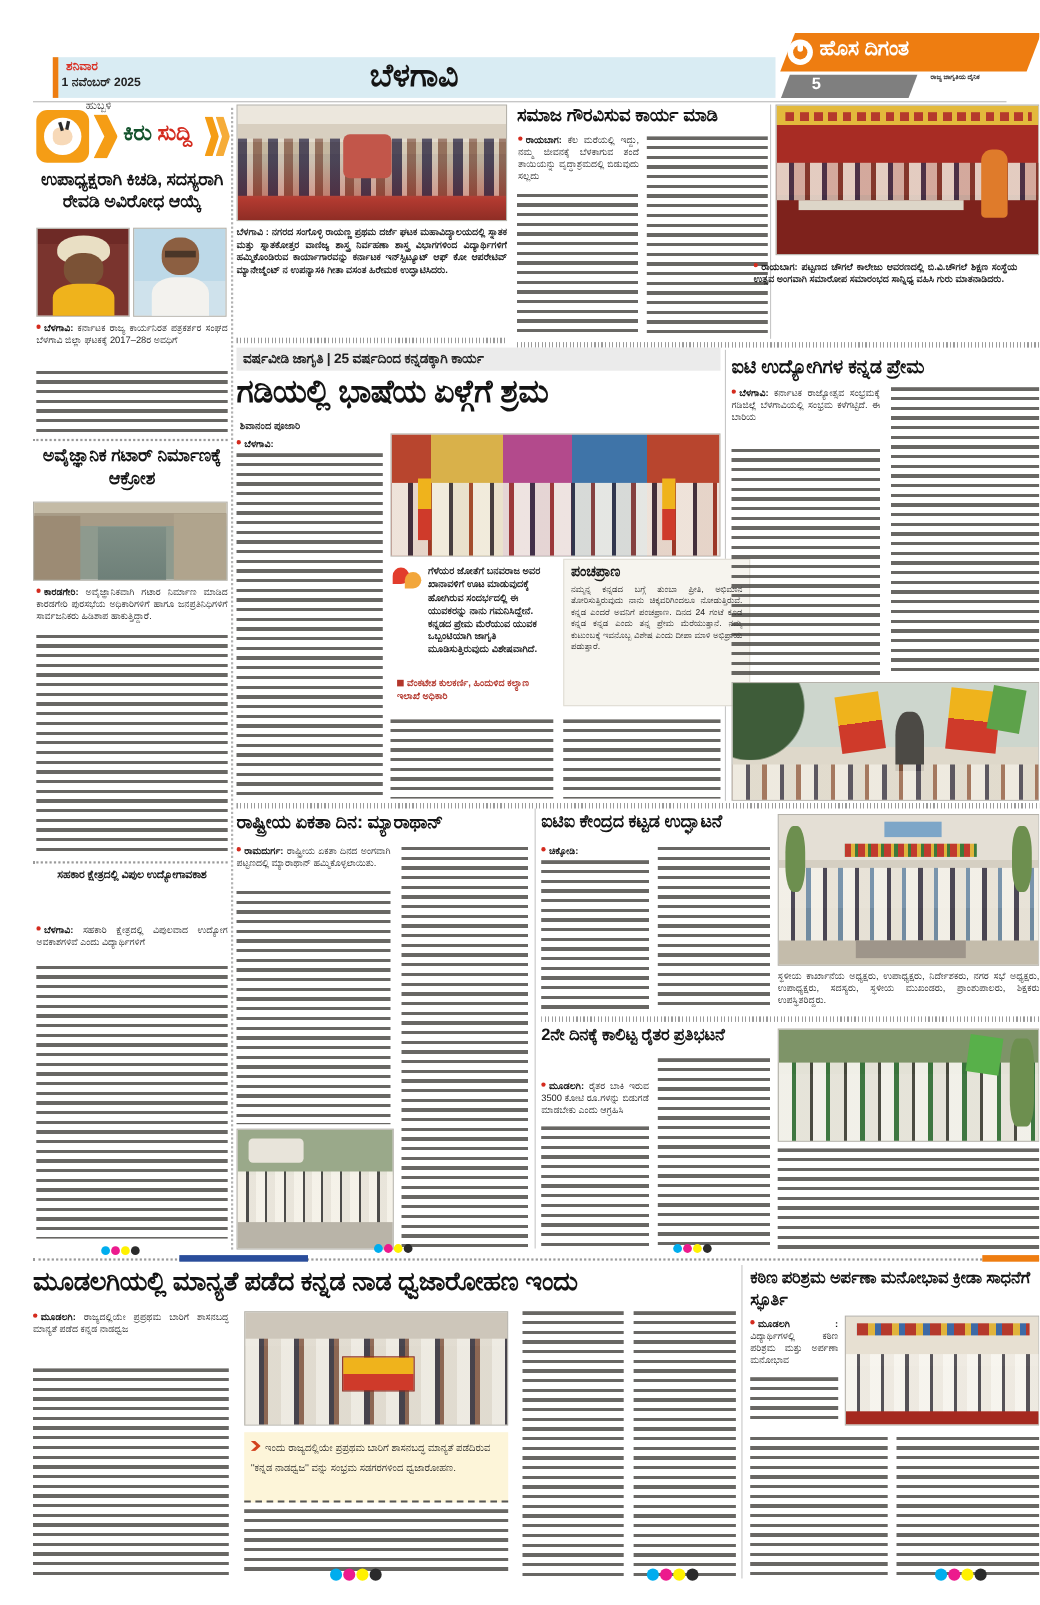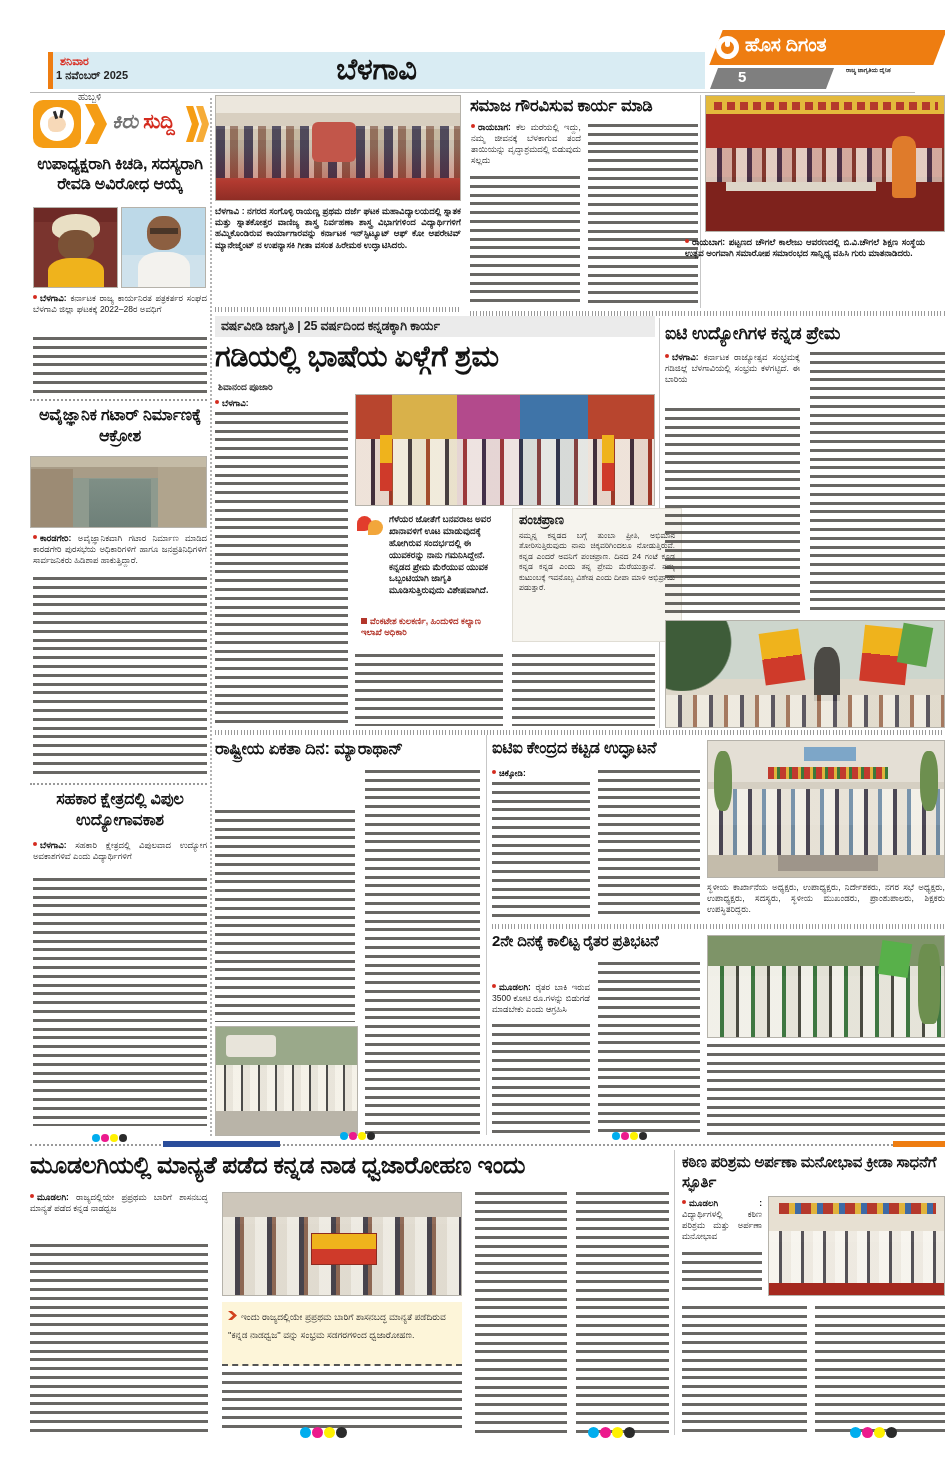--- a/index.html
+++ b/index.html
@@ -59,60 +59,60 @@
 
   <div class="abs" style="left:33px;top:100px;width:48px;height:48px;background:#f59d15;border-radius:10px;">
     <span style="position:absolute;left:7px;top:7px;width:34px;height:34px;border-radius:50%;background:#ffffff;display:block;">
       <span style="position:absolute;left:8px;top:9px;width:18px;height:16px;background:#f7d9b8;border-radius:40% 60% 55% 45%;display:block;"></span>
       <span style="position:absolute;left:14px;top:4px;width:3px;height:8px;background:#2b2b2b;display:block;transform:rotate(-18deg);"></span>
       <span style="position:absolute;left:20px;top:3px;width:3px;height:8px;background:#2b2b2b;display:block;transform:rotate(12deg);"></span>
     </span>
   </div>
   <div class="chev" style="left:85px;top:104px;width:22px;height:40px;"></div>
   <div class="abs hd" style="left:112px;top:110px;font-size:20px;">
-    <span style="color:#737373;font-style:italic;">ಕಿರು</span>
+    <span style="color:#14532d;">ಕಿರು</span>
     <span style="color:#d42b1e;">ಸುದ್ದಿ</span>
   </div>
   <div class="chev" style="left:186px;top:106px;width:13px;height:36px;"></div>
   <div class="chev" style="left:196px;top:106px;width:13px;height:36px;opacity:.85;"></div>
 
   <div class="abs hd ctr" style="left:33px;top:154px;width:174px;font-size:16px;line-height:1.25;">ಉಪಾಧ್ಯಕ್ಷರಾಗಿ ಕಿಚಡಿ, ಸದಸ್ಯರಾಗಿ ರೇವಡಿ ಅವಿರೋಧ ಆಯ್ಕೆ</div>
 
   <div class="ph" style="left:33px;top:207px;width:85px;height:81px;background:linear-gradient(180deg,#6e2a26 0 18%,#7a342e 18% 100%);">
     <span style="position:absolute;left:18px;top:6px;width:48px;height:26px;background:#e9dfc4;border-radius:50% 50% 40% 40%;display:block;"></span>
     <span style="position:absolute;left:24px;top:22px;width:36px;height:30px;background:#7b5236;border-radius:45%;display:block;"></span>
     <span style="position:absolute;left:14px;top:50px;width:56px;height:31px;background:#efb31c;display:block;border-radius:40% 40% 0 0;"></span>
   </div>
   <div class="ph" style="left:121px;top:207px;width:85px;height:81px;background:linear-gradient(180deg,#bdd9e8 0 60%,#cfe2ec 60% 100%);">
     <span style="position:absolute;left:25px;top:8px;width:34px;height:34px;background:#8c5f41;border-radius:45%;display:block;"></span>
     <span style="position:absolute;left:28px;top:20px;width:28px;height:6px;background:rgba(20,20,20,.55);display:block;"></span>
     <span style="position:absolute;left:16px;top:44px;width:52px;height:37px;background:#f3f2ee;display:block;border-radius:40% 40% 0 0;"></span>
   </div>
 
   <div class="abs lede" style="left:33px;top:293px;width:174px;height:42px;">
     <span class="dl">ಬೆಳಗಾವಿ:</span>
-    <span>ಕರ್ನಾಟಕ ರಾಜ್ಯ ಕಾರ್ಯನಿರತ ಪತ್ರಕರ್ತರ ಸಂಘದ ಬೆಳಗಾವಿ ಜಿಲ್ಲಾ ಘಟಕಕ್ಕೆ 2022–28ರ ಅವಧಿಗೆ</span>
+    <span>ಕರ್ನಾಟಕ ರಾಜ್ಯ ಕಾರ್ಯನಿರತ ಪತ್ರಕರ್ತರ ಸಂಘದ ಬೆಳಗಾವಿ ಜಿಲ್ಲಾ ಘಟಕಕ್ಕೆ 2017–28ರ ಅವಧಿಗೆ</span>
   </div>
   <div class="abs fk" style="left:33px;top:337px;width:174px;height:58px;"></div>
 
   <div class="dotl" style="left:30px;top:399px;width:177px;"></div>
   <div class="abs hd ctr" style="left:33px;top:405px;width:174px;font-size:16px;line-height:1.3;">ಅವೈಜ್ಞಾನಿಕ ಗಟಾರ್ ನಿರ್ಮಾಣಕ್ಕೆ ಆಕ್ರೋಶ</div>
   <div class="ph" style="left:30px;top:456px;width:177px;height:72px;background:linear-gradient(180deg,#c4bba6 0 14%,#a89c87 14% 30%,#8e9a8e 30% 100%);">
     <span style="position:absolute;left:0;top:12px;width:42px;height:60px;background:#9c8b74;display:block;"></span>
     <span style="position:absolute;right:0;top:10px;width:48px;height:62px;background:#b0a48d;display:block;"></span>
     <span style="position:absolute;left:58px;top:22px;width:62px;height:50px;background:linear-gradient(180deg,#7f8f86,#6d7f78);display:block;"></span>
   </div>
   <div class="abs lede" style="left:33px;top:533px;width:174px;height:42px;">
     <span class="dl">ಕಾರಡಗೇರಿ:</span>
     <span>ಅವೈಜ್ಞಾನಿಕವಾಗಿ ಗಟಾರ ನಿರ್ಮಾಣ ಮಾಡಿದ ಕಾರಡಗೇರಿ ಪುರಸಭೆಯ ಅಧಿಕಾರಿಗಳಿಗೆ ಹಾಗೂ ಜನಪ್ರತಿನಿಧಿಗಳಿಗೆ ಸಾರ್ವಜನಿಕರು ಹಿಡಿಶಾಪ ಹಾಕುತ್ತಿದ್ದಾರೆ.</span>
   </div>
   <div class="abs fk" style="left:33px;top:577px;width:174px;height:200px;"></div>
 
   <div class="dotl" style="left:30px;top:783px;width:177px;"></div>
-  <div class="abs hd ctr" style="left:33px;top:789px;width:174px;font-size:16px;line-height:1.3;">ಸಹಕಾರ ಕ್ಷೇತ್ರದಲ್ಲಿ ವಿಪುಲ ಉದ್ಯೋಗಾವಕಾಶ</div>
+  <div class="abs hd ctr" style="left:33px;top:789px;width:174px;font-size:10px;line-height:1.3;">ಸಹಕಾರ ಕ್ಷೇತ್ರದಲ್ಲಿ ವಿಪುಲ ಉದ್ಯೋಗಾವಕಾಶ</div>
   <div class="abs lede" style="left:33px;top:840px;width:174px;height:36px;">
     <span class="dl">ಬೆಳಗಾವಿ:</span>
     <span>ಸಹಕಾರಿ ಕ್ಷೇತ್ರದಲ್ಲಿ ವಿಪುಲವಾದ ಉದ್ಯೋಗ ಅವಕಾಶಗಳಿವೆ ಎಂದು ವಿದ್ಯಾರ್ಥಿಗಳಿಗೆ</span>
   </div>
   <div class="abs fk" style="left:33px;top:878px;width:174px;height:248px;"></div>
   <div class="abs marks sm" style="left:92px;top:1128px;">
     <span class="c"></span><span class="m"></span><span class="y"></span><span class="k"></span>
   </div>
 
   <div class="ph" style="left:215px;top:95px;width:246px;height:106px;background:linear-gradient(180deg,#ece7dd 0 16%,#d8cfc0 16% 32%,#b9a98f 32% 42%,#a59482 42% 48%,#b23a30 82%,#8f2d25 100%);">
@@ -188,20 +188,24 @@
     <span style="position:absolute;left:0;top:0;width:80px;height:70px;background:radial-gradient(circle at 20% 30%,#3e5c39 0 60%,transparent 62%);display:block;"></span>
     <span style="position:absolute;left:96px;top:10px;width:40px;height:52px;background:linear-gradient(180deg,#efb31c 0 50%,#cf3a2a 50% 100%);transform:rotate(-8deg);display:block;"></span>
     <span style="position:absolute;left:196px;top:6px;width:46px;height:56px;background:linear-gradient(180deg,#efb31c 0 50%,#cf3a2a 50% 100%);transform:rotate(6deg);display:block;"></span>
     <span style="position:absolute;left:148px;top:26px;width:26px;height:54px;background:#4c4a45;border-radius:40% 40% 0 0;display:block;"></span>
     <span style="position:absolute;left:0;top:74px;width:280px;height:34px;display:block;background:repeating-linear-gradient(90deg,rgba(240,236,226,.9) 0 12px,rgba(60,56,70,.8) 12px 16px,rgba(226,220,206,.85) 16px 27px,rgba(140,80,50,.7) 27px 31px);"></span>
     <span style="position:absolute;right:14px;top:4px;width:30px;height:40px;background:#5da24a;transform:rotate(10deg);display:block;"></span>
   </div>
   <div class="tick" style="left:215px;top:730px;width:730px;"></div>
 
   <div class="abs hd" style="left:215px;top:739px;width:265px;font-size:16.5px;">ರಾಷ್ಟ್ರೀಯ ಏಕತಾ ದಿನ: ಮ್ಯಾರಾಥಾನ್</div>
+  <div class="abs lede" style="left:215px;top:768px;width:140px;height:40px;">
+    <span class="dl">ರಾಮದುರ್ಗ:</span>
+    <span>ರಾಷ್ಟ್ರೀಯ ಏಕತಾ ದಿನದ ಅಂಗವಾಗಿ ಪಟ್ಟಣದಲ್ಲಿ ಮ್ಯಾರಾಥಾನ್ ಹಮ್ಮಿಕೊಳ್ಳಲಾಯಿತು.</span>
+  </div>
   <div class="abs fk" style="left:215px;top:810px;width:140px;height:212px;"></div>
   <div class="abs fk" style="left:365px;top:770px;width:115px;height:366px;"></div>
   <div class="ph" style="left:215px;top:1026px;width:143px;height:110px;background:linear-gradient(180deg,#9aa98a 0 38%,#b9b4a8 38% 100%);">
     <span style="position:absolute;left:0;top:38px;width:143px;height:46px;display:block;background:repeating-linear-gradient(90deg,rgba(248,245,236,.95) 0 8px,rgba(58,58,58,.85) 8px 10px,rgba(238,234,224,.9) 10px 17px);"></span>
     <span style="position:absolute;left:10px;top:8px;width:50px;height:22px;background:#e8e4da;border-radius:4px;display:block;"></span>
   </div>
 
   <div class="abs hd" style="left:492px;top:739px;width:210px;font-size:16px;">ಐಟಿಐ ಕೇಂದ್ರದ ಕಟ್ಟಡ ಉದ್ಘಾಟನೆ</div>
   <div class="abs lede" style="left:492px;top:768px;width:100px;height:26px;">
     <span class="dl">ಚಿಕ್ಕೋಡಿ:</span>

